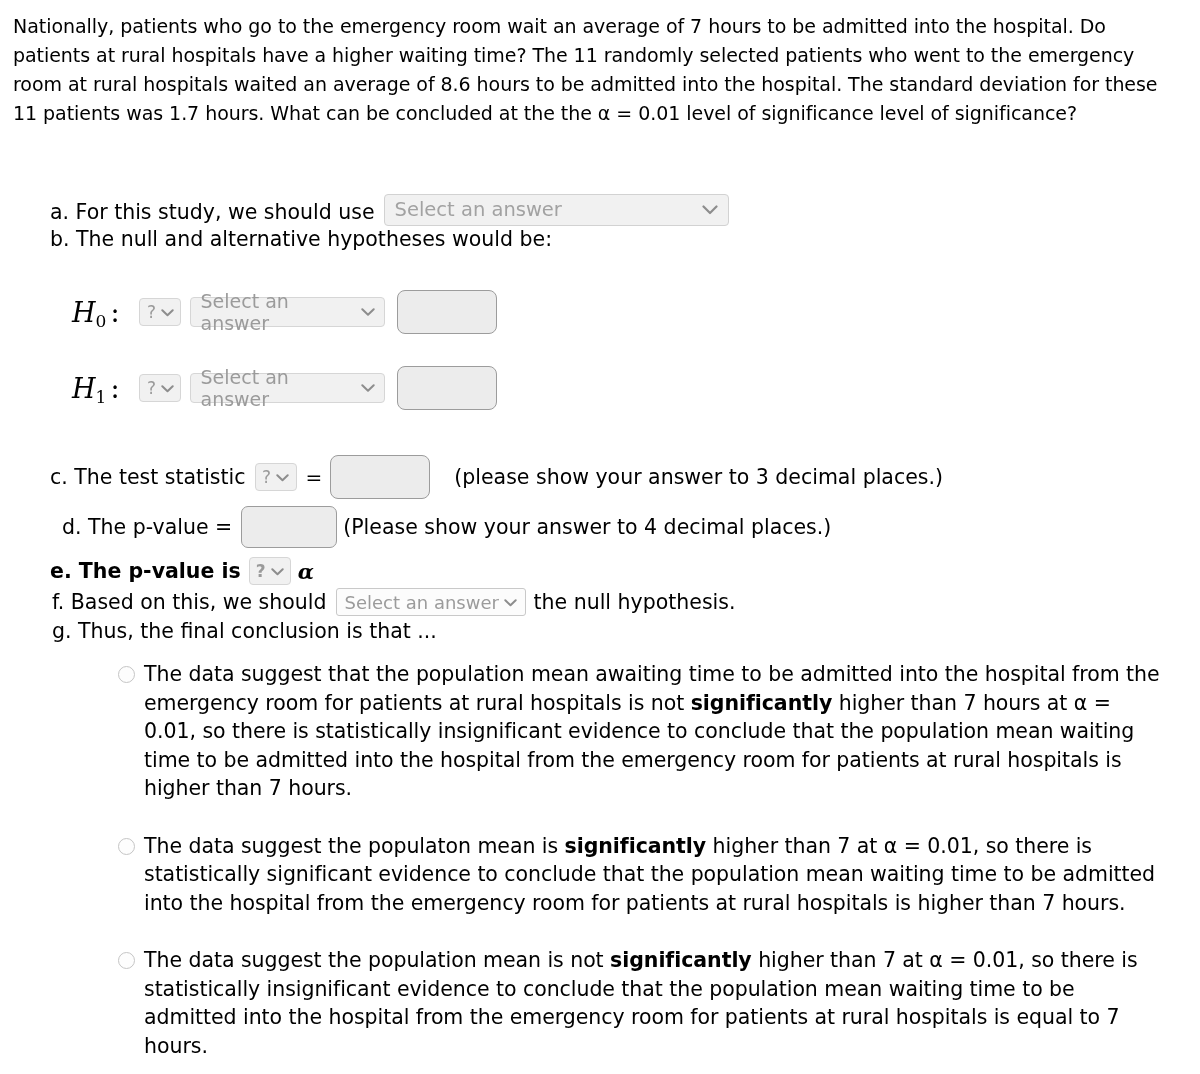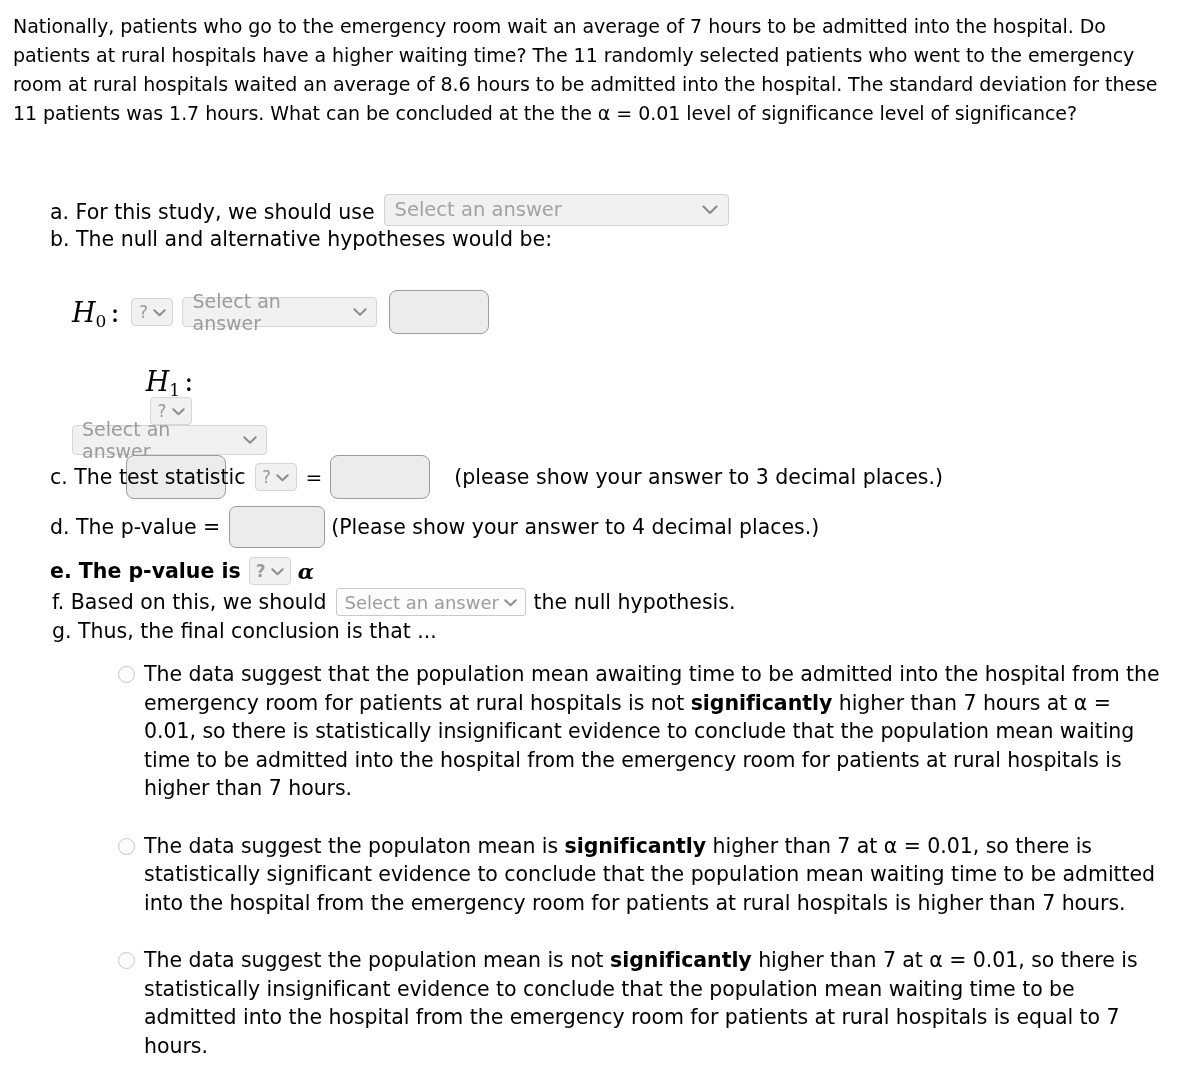--- a/index.html
+++ b/index.html
@@ -155,28 +155,28 @@
     border-radius: 7px;
   }
 
   
   .hyp-row {
     position: absolute;
     display: flex;
     align-items: center;
   }
   .hyp-row.h0 { left: 72px; top: 290px; }
-  .hyp-row.h1 { left: 72px; top: 366px; flex-direction: column; }
+  .hyp-row.h1 { left: 72px; top: 366px; }
 
   .hyp-label {
     font-family: "DejaVu Serif", "Liberation Serif", serif;
     font-style: italic;
     font-size: 27px;
     color: #000;
-    margin-right: 12px;
+    margin-right: 20px;
     white-space: nowrap;
   }
   .hyp-label sub {
     font-size: 17px;
     font-style: normal;
     vertical-align: baseline;
     position: relative;
     top: 5px;
   }
   .hyp-label .colon {
@@ -195,21 +195,21 @@
     align-items: center;
     font-size: 20.5px;
     white-space: nowrap;
     text-align: right;
   }
   .part-c .eq { margin: 0 8px 0 9px; font-size: 20px; }
   .part-c .tail { margin-left: 24px; }
 
   .part-d {
     position: absolute;
-    left: 50px;
+    left: 62px;
     top: 506px;
     display: flex;
     align-items: center;
     font-size: 20.5px;
     white-space: nowrap;
     text-align: right;
   }
   .part-d .txt-input { margin: 0 6px 0 9px; }
 
   .part-e {

